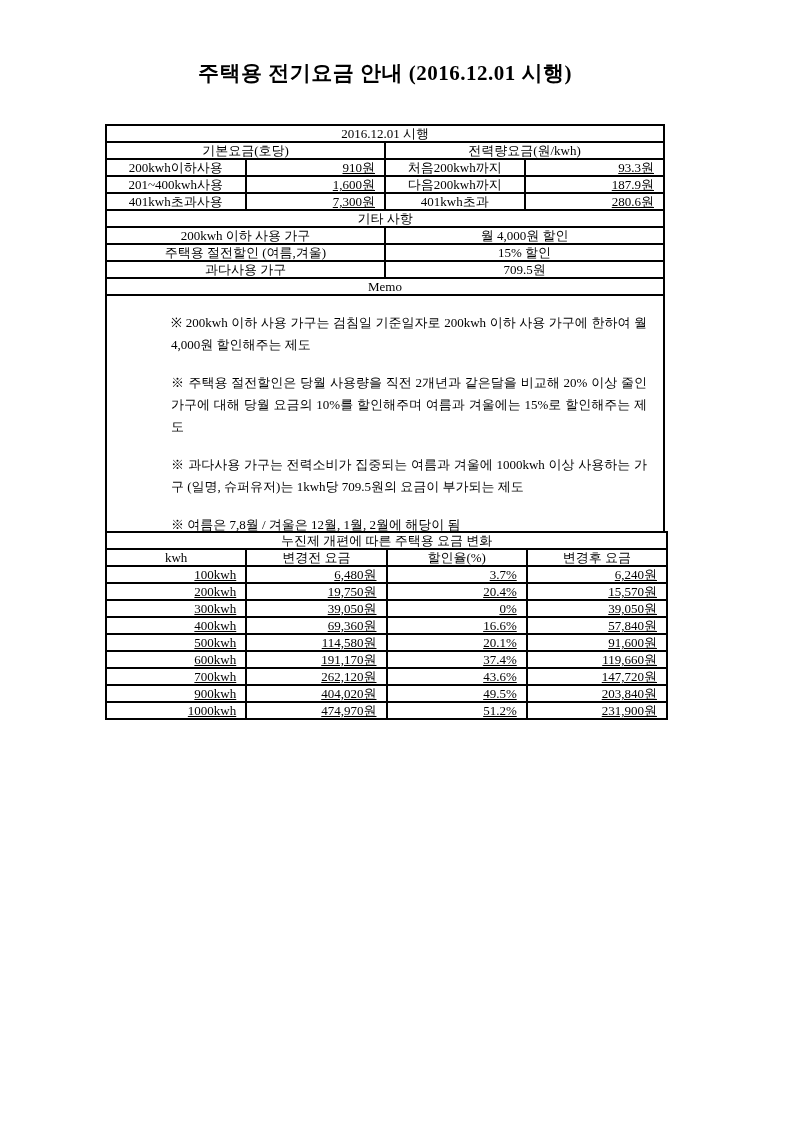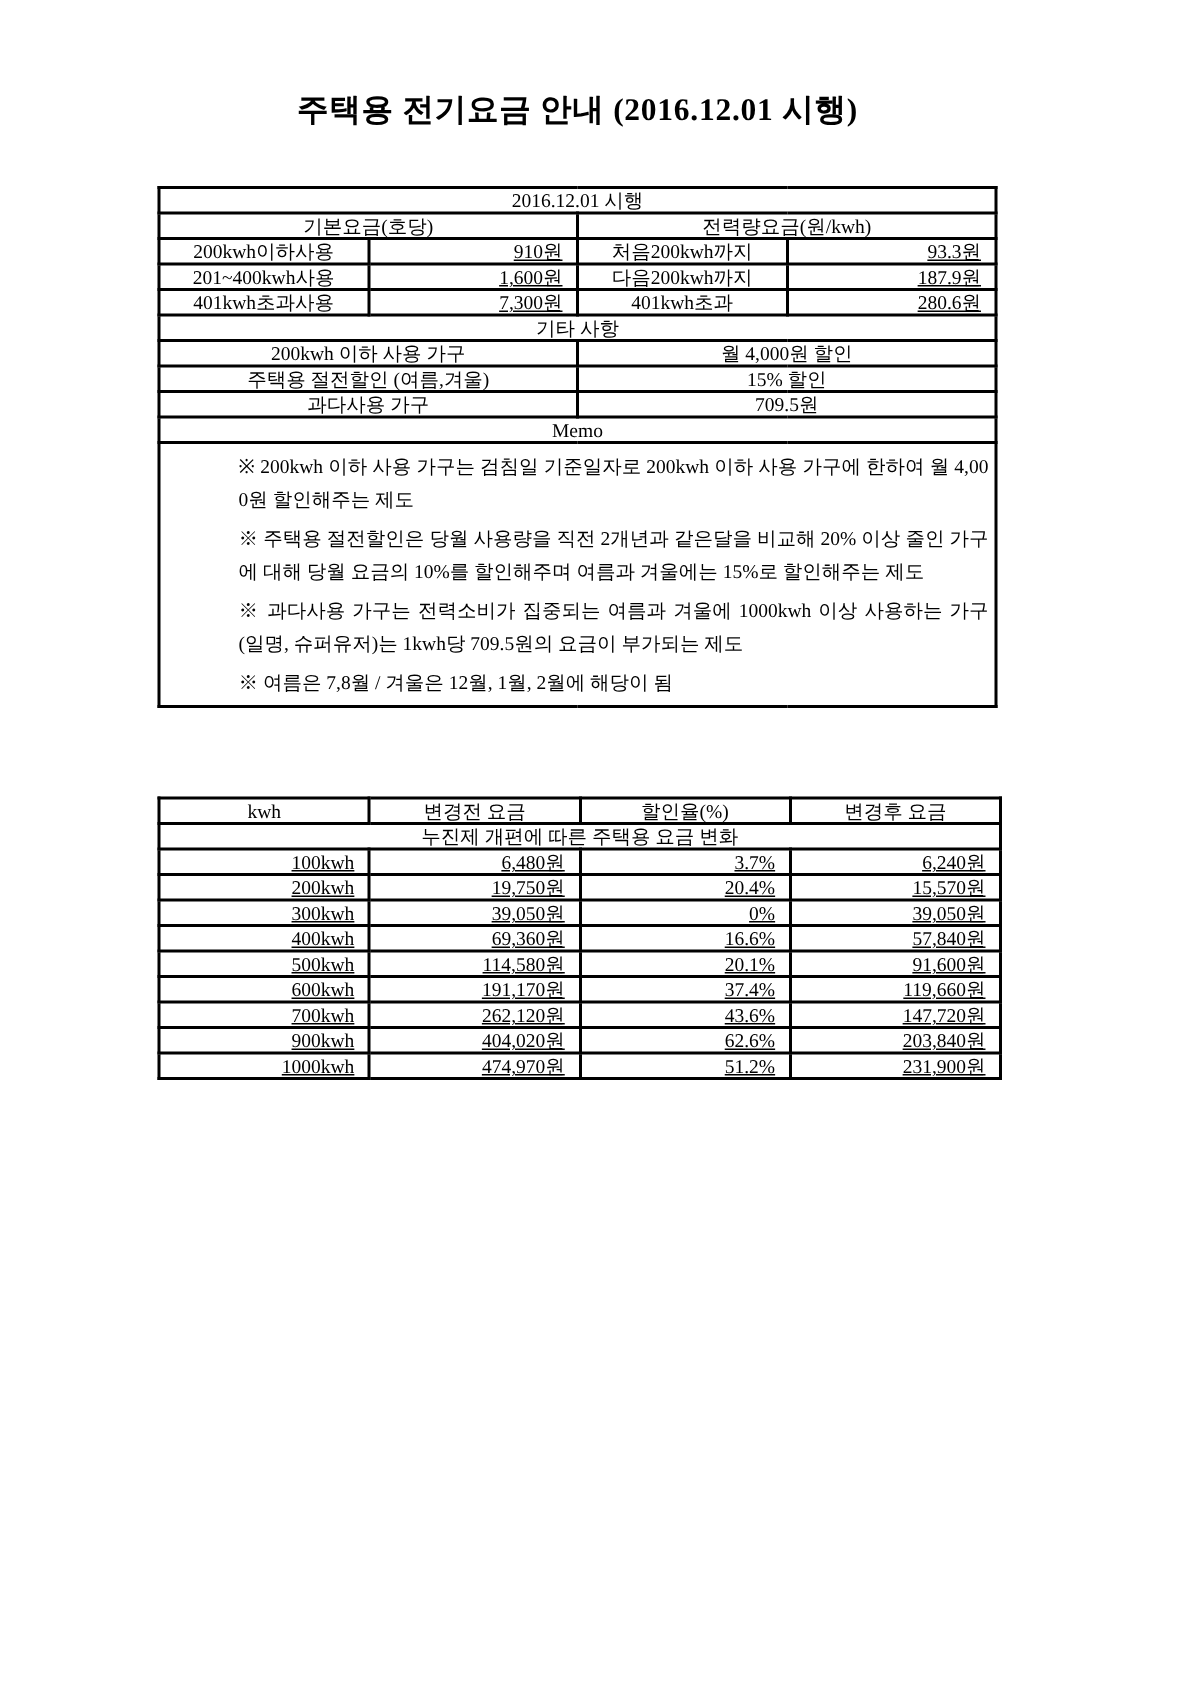--- a/index.html
+++ b/index.html
@@ -43,21 +43,21 @@
   }
   .tbl .c { text-align: center; }
   .tbl .r { text-align: right; padding-right: 9px; text-decoration: underline; }
   .memo-cell {
     vertical-align: top;
     white-space: normal;
     padding: 20px 6px 12px 6px;
   }
   .memo-notes { min-height: 152px; }
   .memo-note {
-    margin: 4px;
+    margin: 16px;
     font-size: 13px;
     line-height: 22px;
     text-align: justify;
     word-break: break-all;
     white-space: normal;
     padding-left: 48px;
   }
 </style>
 </head>
 <body>
@@ -138,28 +138,28 @@
 
 <table class="tbl tbl2">
   <colgroup>
     <col style="width:25%">
       <col style="width:25%">
       <col style="width:25%">
       <col style="width:25%">
   </colgroup>
   <tbody>
     <tr>
+      <td colspan="4" class="c">누진제 개편에 따른 주택용 요금 변화</td>
+    </tr>
+    <tr>
       <th class="c">kwh</th>
       <th class="c">변경전 요금</th>
       <th class="c">할인율(%)</th>
       <th class="c">변경후 요금</th>
     </tr>
-    <tr>
-      <td colspan="4" class="c">누진제 개편에 따른 주택용 요금 변화</td>
-    </tr>
   </tbody>
   <tbody id="change-rows">
       <tr>
         <td class="r">100kwh</td>
         <td class="r">6,480원</td>
         <td class="r">3.7%</td>
         <td class="r">6,240원</td>
       </tr>
       <tr>
         <td class="r">200kwh</td>
@@ -193,21 +193,21 @@
       </tr>
       <tr>
         <td class="r">700kwh</td>
         <td class="r">262,120원</td>
         <td class="r">43.6%</td>
         <td class="r">147,720원</td>
       </tr>
       <tr>
         <td class="r">900kwh</td>
         <td class="r">404,020원</td>
-        <td class="r">62.6%</td>
+        <td class="r">49.5%</td>
         <td class="r">203,840원</td>
       </tr>
       <tr>
         <td class="r">1000kwh</td>
         <td class="r">474,970원</td>
         <td class="r">51.2%</td>
         <td class="r">231,900원</td>
       </tr>
     </tbody>
 </table>

